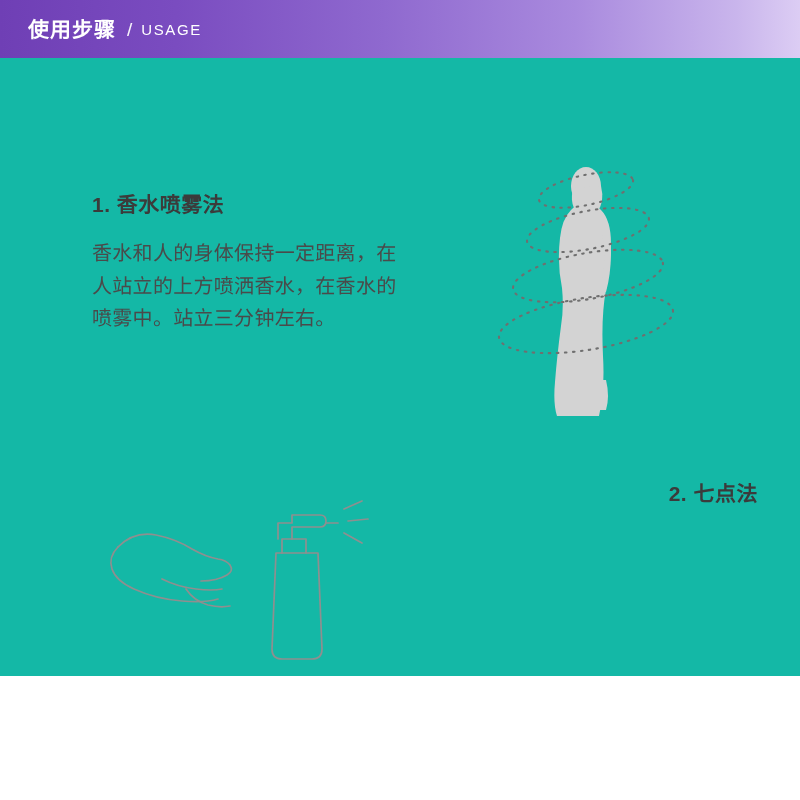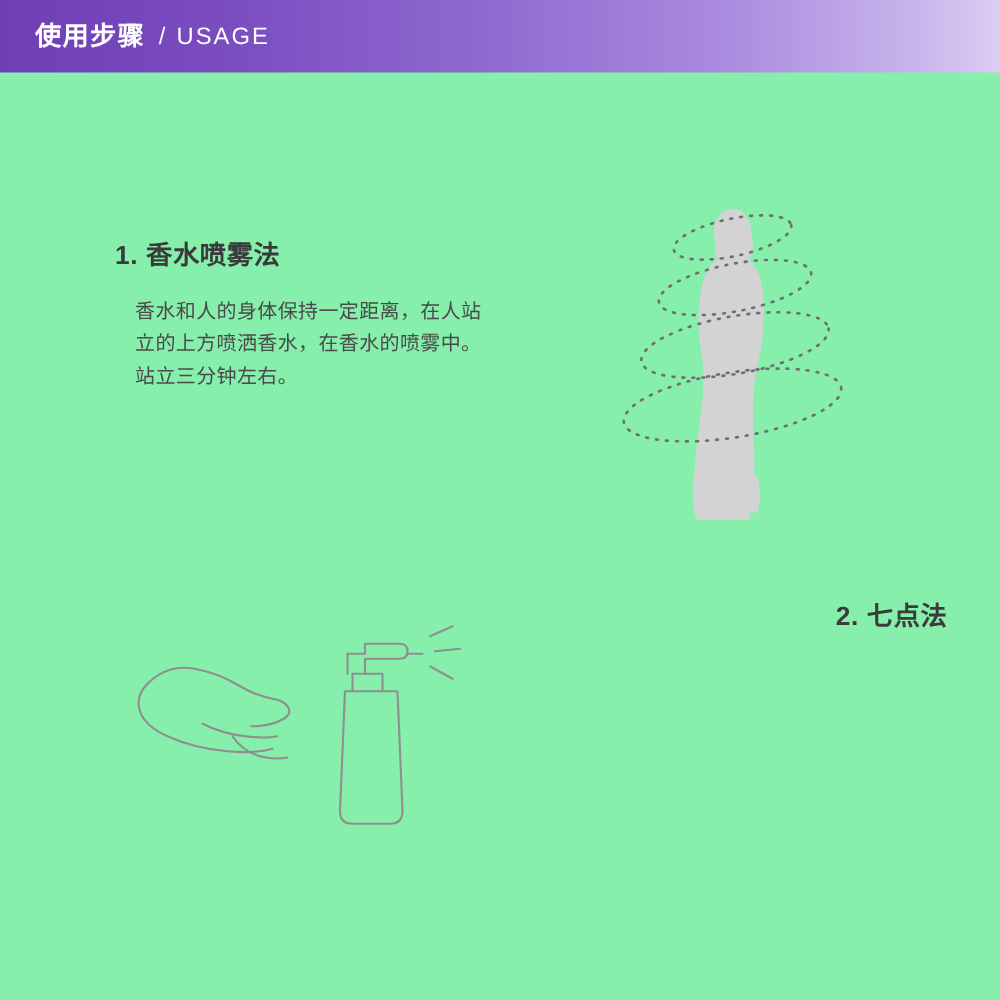--- a/index.html
+++ b/index.html
@@ -9,22 +9,22 @@
   body {
     width: 800px;
     height: 800px;
     background: #ffffff;
     font-family: "Liberation Sans", sans-serif;
     overflow: hidden;
   }
   .page {
     position: relative;
     width: 800px;
-    height: 800px;
-    background: #86efac;
+    height: 676px;
+    background: #14b8a6;
   }
 
   
   .header {
     position: absolute;
     left: 0;
     top: 0;
     width: 800px;
     height: 58px;
     background: linear-gradient(90deg, #6f3fb5 0%, #7a4cc0 22%, #8f69cf 48%, #a98ade 72%, #c9b5ec 92%, #dccdf4 100%);
@@ -42,21 +42,21 @@
   }
   .header-sep {
     color: #ffffff;
     font-size: 19px;
     margin: 0 9px 0 11px;
     opacity: .95;
     line-height: 1;
   }
   .header-sub {
     color: #ffffff;
-    font-size: 19px;
+    font-size: 15px;
     letter-spacing: 1.6px;
     font-weight: 400;
     line-height: 1;
   }
 
   
   .section-1 {
     position: absolute;
     left: 0;
     top: 150px;
@@ -87,24 +87,24 @@
 
   .step-title {
     font-size: 21px;
     color: #3b3b3b;
     font-weight: 700;
     margin: 0 0 20px 0;
     letter-spacing: .5px;
     line-height: 1.2;
   }
   .step-body {
-    font-size: 16px;
+    font-size: 20px;
     color: #4a4a4a;
     line-height: 1.62;
-    margin: 16px;
+    margin: 0;
     letter-spacing: .3px;
   }
 
   
   .illus-woman {
     position: absolute;
     left: 470px;
     top: 8px;
     width: 240px;
     height: 260px;

